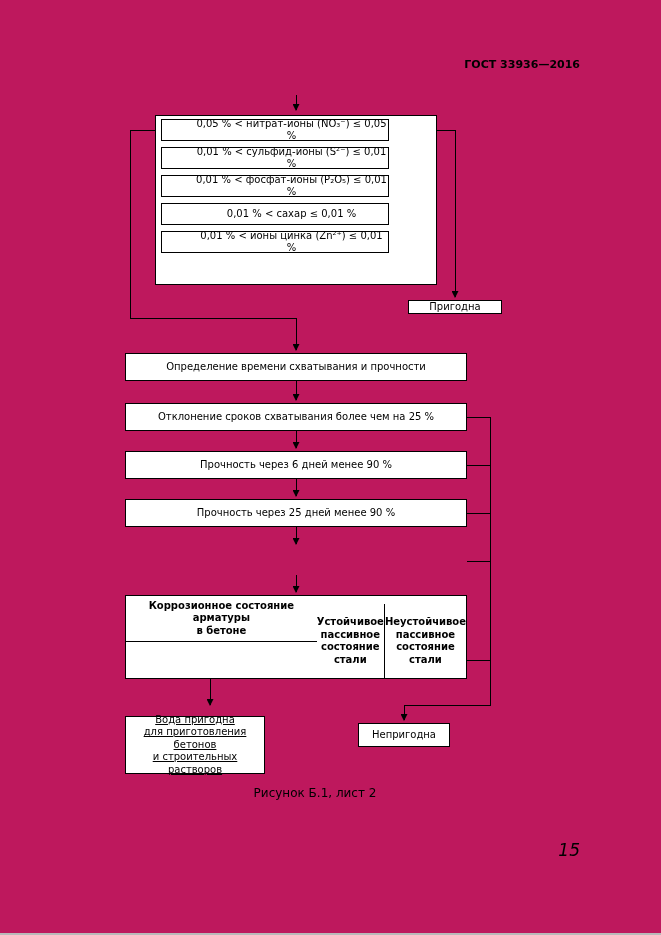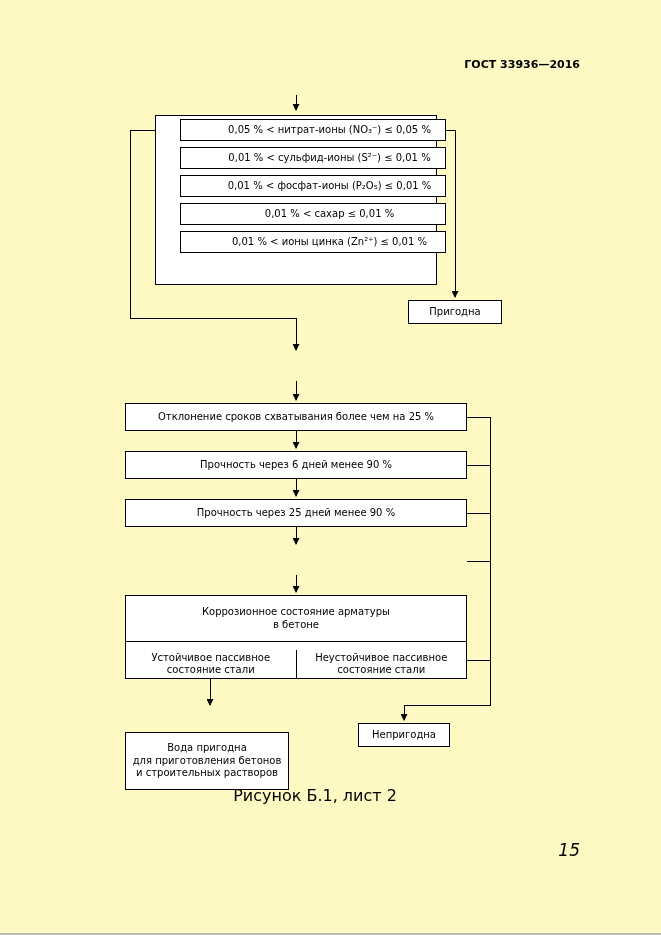--- a/index.html
+++ b/index.html
@@ -1,20 +1,20 @@
 <!DOCTYPE html>
 <html><head>
 <meta charset="utf-8">
 <style>
   html, body { margin: 0; padding: 0; background: #ffffff; }
   .page {
     position: relative;
     width: 661px;
     height: 935px;
-    background: #fef9c3;
+    background: #be185d;
     font-family: "DejaVu Sans", "Liberation Sans", sans-serif;
     color: #000;
     overflow: hidden;
   }
   .connectors { position: absolute; left: 0; top: 0; pointer-events: none; }
   .box {
     position: absolute;
     box-sizing: border-box;
     border: 1px solid #000;
     background: #fff;
@@ -26,40 +26,40 @@
     line-height: 1.25;
   }
   .pre { white-space: pre-line; }
   .outer-box {
     position: absolute;
     box-sizing: border-box;
     border: 1px solid #000;
     left: 155px; top: 115px; width: 282px; height: 170px;
     background: #fff;
   }
-  .criteria { left: 180px; width: 266px; height: 22px; z-index: 2; padding-left: 33px; }
+  .criteria { left: 161px; width: 228px; height: 22px; z-index: 2; padding-left: 33px; }
   .step { left: 125px; width: 342px; height: 28px; }
-  .corrosion { left: 125px; top: 595px; width: 342px; height: 84px; flex-direction: column; align-items: stretch; justify-content: flex-start; padding: 0; }
+  .corrosion { left: 125px; top: 595px; width: 342px; height: 84px; flex-direction: row; align-items: stretch; justify-content: flex-start; padding: 0; font-weight: bold; }
   .corrosion-title {
     height: 46px; box-sizing: border-box; border-bottom: 1px solid #000;
     display: flex; align-items: center; justify-content: center; text-align: center;
   }
   .corrosion-cells { display: flex; flex: 1; margin-top: 8px; }
   .corrosion-cell {
     flex: 1; display: flex; align-items: center; justify-content: center; text-align: center;
     box-sizing: border-box;
   }
   .corrosion-cell.left { border-right: 1px solid #000; }
   .gost-header {
     position: absolute; top: 58px; left: 0; right: 81px;
     text-align: right; font-weight: bold; font-size: 11px;
   }
   .caption {
     position: absolute; top: 786px; left: 125px; width: 380px;
-    text-align: center; font-size: 16px;
+    text-align: center; font-size: 12px;
   }
   .page-number {
     position: absolute; top: 840px; right: 81px; font-size: 17px; font-style: italic;
   }
   .page-edge {
     position: absolute; bottom: 0; left: 0; width: 100%; height: 2px;
     background: #b9b9b9;
   }
 </style>
 </head>
@@ -92,38 +92,39 @@
     </g>
   </svg>
 
   <div class="outer-box"></div>
   <div class="box criteria" style="top:119px">0,05 % &lt; нитрат-ионы (NO₃⁻) ≤ 0,05 %</div>
   <div class="box criteria" style="top:147px">0,01 % &lt; сульфид-ионы (S²⁻) ≤ 0,01 %</div>
   <div class="box criteria" style="top:175px">0,01 % &lt; фосфат-ионы (P₂O₅) ≤ 0,01 %</div>
   <div class="box criteria" style="top:203px">0,01 % &lt; сахар ≤ 0,01 %</div>
   <div class="box criteria" style="top:231px">0,01 % &lt; ионы цинка (Zn²⁺) ≤ 0,01 %</div>
 
-  <div class="box" style="left:408px; top:300px; width:94px; height:24px;">Пригодна</div>
+  <div class="box" style="left:408px; top:300px; width:94px; height:14px;">Пригодна</div>
 
+  <div class="box step" style="top:353px">Определение времени схватывания и прочности</div>
   <div class="box step" style="top:403px">Отклонение сроков схватывания более чем на 25 %</div>
   <div class="box step" style="top:451px">Прочность через 6 дней менее 90 %</div>
   <div class="box step" style="top:499px">Прочность через 25 дней менее 90 %</div>
 
   <div class="box corrosion">
     <div class="corrosion-title pre">Коррозионное состояние арматуры
 в бетоне</div>
     <div class="corrosion-cells">
       <div class="corrosion-cell left pre">Устойчивое пассивное
 состояние стали</div>
       <div class="corrosion-cell pre">Неустойчивое пассивное
 состояние стали</div>
     </div>
   </div>
 
-  <div class="box pre" style="left:125px; top:732px; width:164px; height:58px;">Вода пригодна
+  <div class="box pre" style="left:125px; top:716px; width:140px; height:58px;text-decoration:underline;">Вода пригодна
 для приготовления бетонов
 и строительных растворов</div>
   <div class="box" style="left:358px; top:723px; width:92px; height:24px;">Непригодна</div>
 
   <div class="caption">Рисунок Б.1, лист 2</div>
   <div class="page-number">15</div>
   <div class="page-edge"></div>
 
 </div>
 

